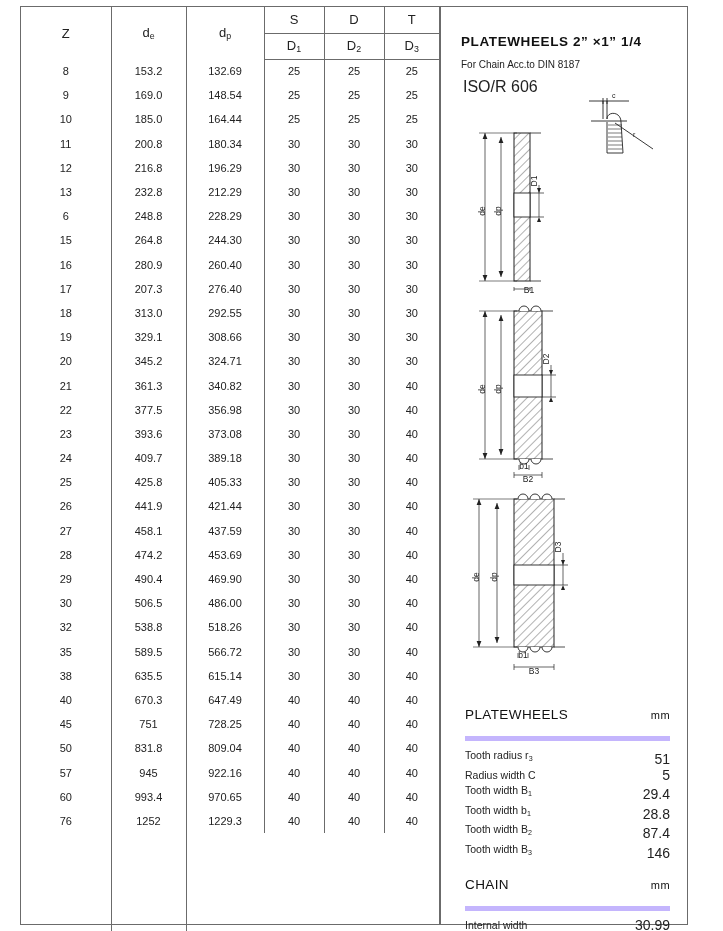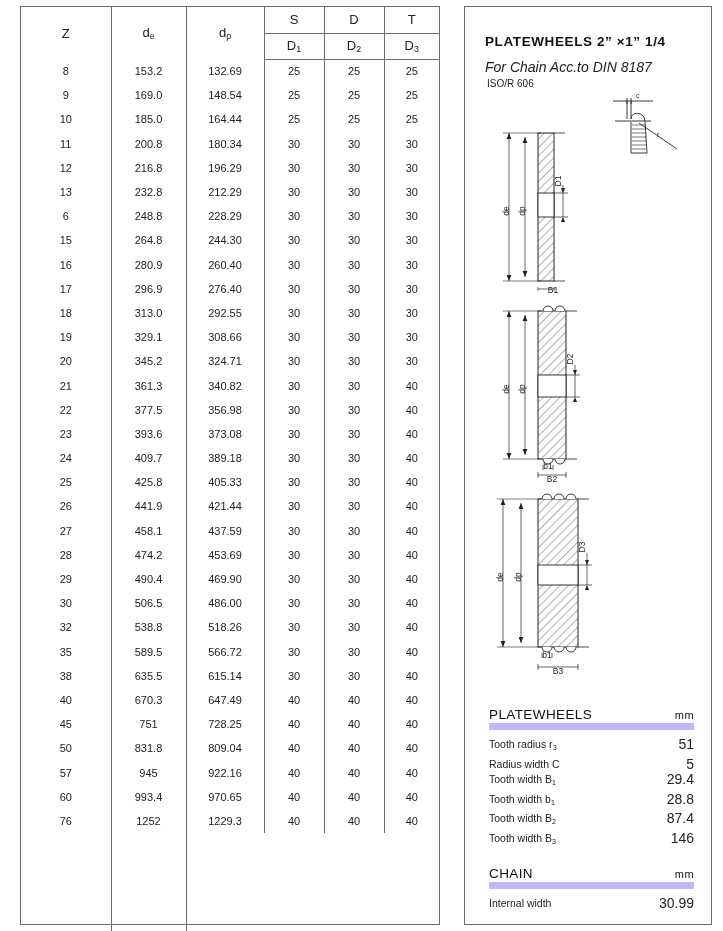--- a/index.html
+++ b/index.html
@@ -79,74 +79,73 @@
 
   
   table.spec tbody tr.filler td { border-right: 1px solid #6b6b6b; }
   table.spec tbody tr.filler td.nodiv { border-right: none; }
 
   sub { font-size: 0.68em; vertical-align: -0.28em; }
 
   
   #right-panel {
     position: absolute;
-    left: 464px; top: 6px;
+    left: 440px; top: 6px;
     width: 248px; height: 919px;
     border: 1px solid #6b6b6b;
     background: #fff;
   }
   #rp-title {
     position: absolute;
     left: 20px; top: 27px;
     font-size: 13.5px;
     font-weight: bold;
     letter-spacing: 0.6px;
     color: #111;
     white-space: nowrap;
   }
   #rp-sub1 {
     position: absolute;
     left: 20px; top: 52px;
-    font-size: 14px;
+    font-size: 10px;
     color: #222;
     white-space: nowrap;
-    font-style: italic;
   }
   #rp-sub2 {
     position: absolute;
     left: 22px; top: 71px;
-    font-size: 10px;
+    font-size: 16px;
     color: #222;
     white-space: nowrap;
   }
 
   .drawing { position: absolute; }
 
   
   #specs {
     position: absolute;
     left: 24px; top: 700px;
     width: 205px;
   }
   .spec-head {
     display: flex;
     justify-content: space-between;
     align-items: baseline;
-    border-bottom: 7px solid #c4b5fd;
-    padding-bottom: 1px;
+    border-bottom: 5px solid #c4b5fd;
+    padding-bottom: 14px;
     margin-bottom: 7px;
     font-size: 13.5px;
     color: #111;
     letter-spacing: 0.4px;
   }
   .spec-head .unit { font-size: 11px; }
   .spec-row {
     display: flex;
     justify-content: space-between;
-    align-items: flex-start;
+    align-items: flex-end;
     font-size: 10.5px;
     color: #222;
     line-height: 15.6px;
     white-space: nowrap;
   }
   .spec-row .val { font-size: 14px; }
   .gap { height: 16px; }
 </style>
 </head>
 <body>
@@ -246,21 +245,21 @@
           <tr>
             <td>16</td>
             <td>280.9</td>
             <td>260.40</td>
             <td>30</td>
             <td>30</td>
             <td class="last">30</td>
           </tr>
           <tr>
             <td>17</td>
-            <td>296.9</td>
+            <td>207.3</td>
             <td>276.40</td>
             <td>30</td>
             <td>30</td>
             <td class="last">30</td>
           </tr>
           <tr>
             <td>18</td>
             <td>313.0</td>
             <td>292.55</td>
             <td>30</td>

